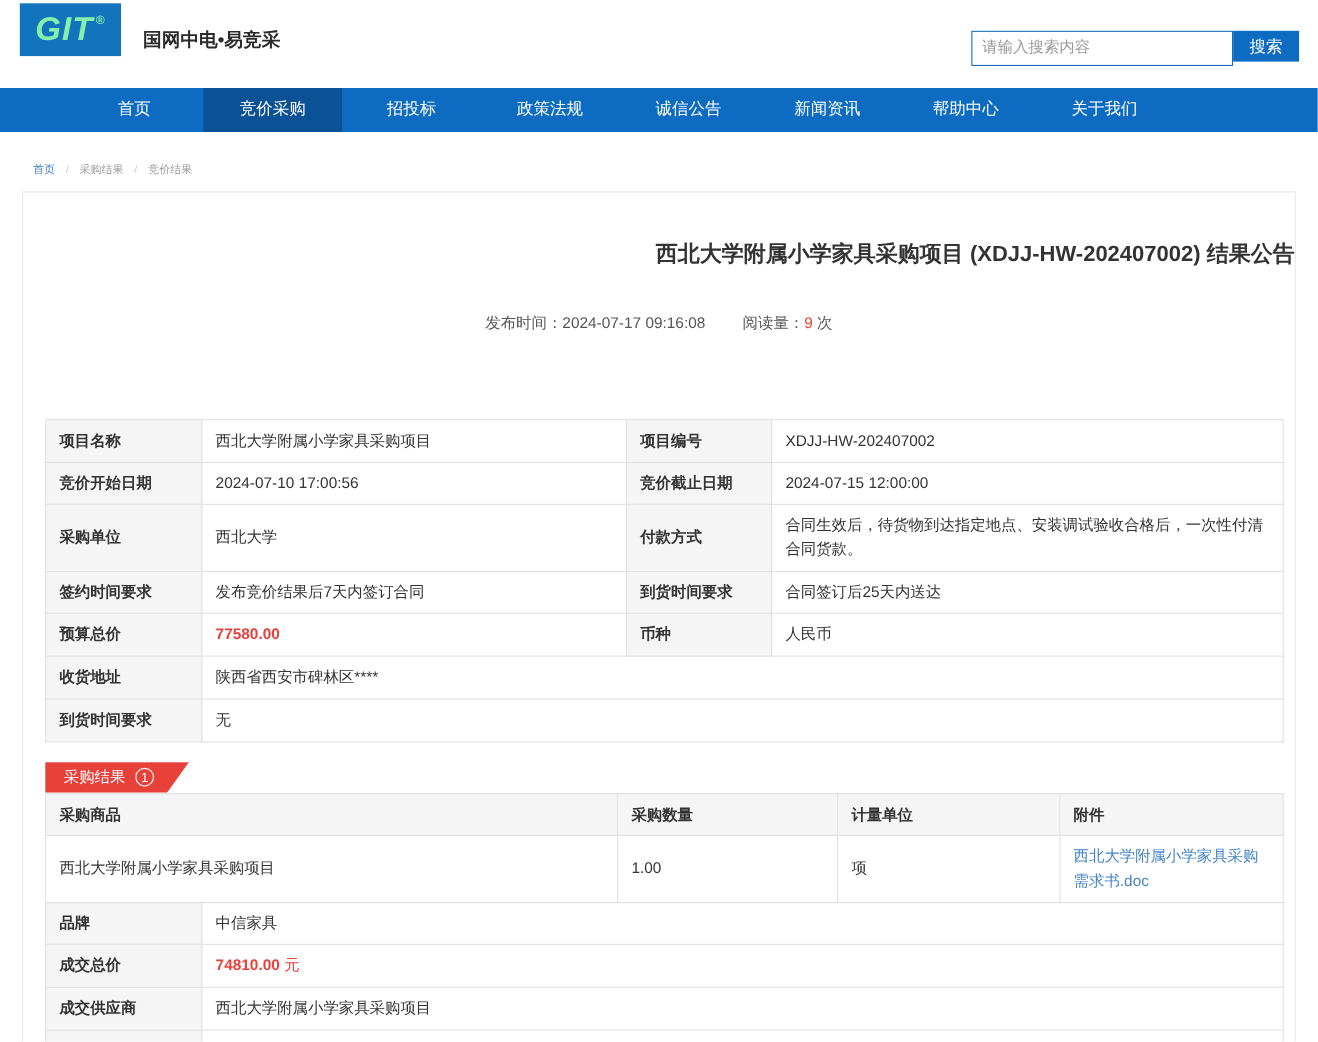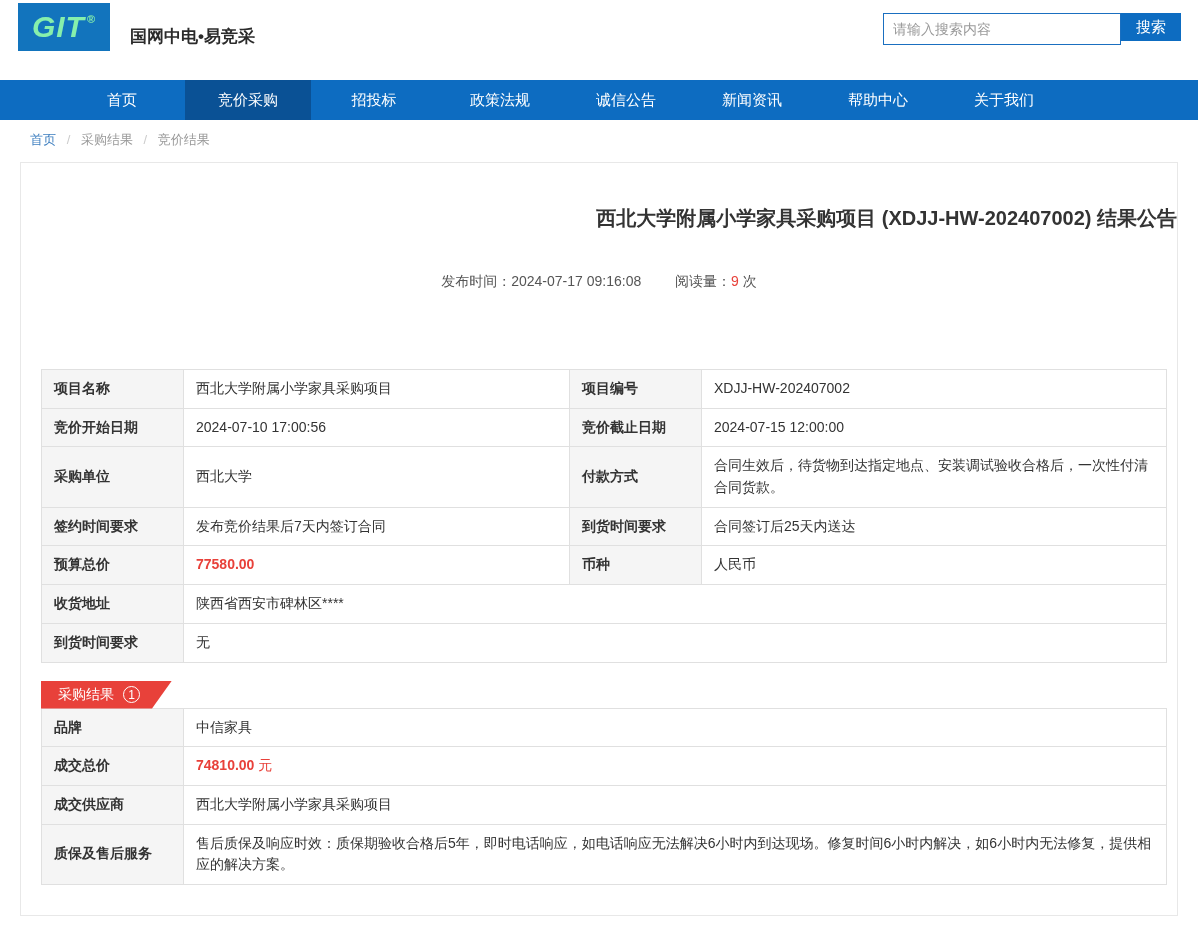--- a/index.html
+++ b/index.html
@@ -6,34 +6,34 @@
   html,body { width:1198px; height:947px; overflow:hidden; background:#fff;
     font-family:"Liberation Sans","DejaVu Sans",sans-serif; color:#333; }
 
   
   .site-header { height:80px; position:relative; background:#fff; }
   .logo-box { position:absolute; left:18px; top:3px; width:92px; height:48px;
     background:#1274bd; color:#86efac; display:flex; align-items:center; justify-content:center;
     font-weight:bold; font-style:italic; font-size:30px; letter-spacing:1px; cursor:pointer; }
   .logo-box sup { font-size:11px; font-style:normal; margin-left:2px; margin-top:-16px; }
   .site-name { position:absolute; left:130px; top:25px; font-size:17px; font-weight:bold; color:#2b2b2b; }
-  .search-wrap { position:absolute; right:17px; top:13px; display:flex; }
+  .search-wrap { position:absolute; right:17px; top:28px; display:flex;font-family:Liberation Serif, serif; }
   .search-wrap input { width:238px; height:32px; border:1px solid #1a6fc0; padding:0 9px;
     font-size:14px; outline:none; color:#333; font-family:inherit; }
   .search-wrap input::placeholder { color:#9a9a9a; }
   .search-btn { width:60px; height:28px; background:#0d6cc1; color:#fff; border:none;
     font-size:15px; cursor:pointer; font-family:inherit; }
 
   
   .main-nav { height:40px; background:#0d6cc1; display:flex; padding-left:59px; }
   .nav-item { width:126px; line-height:40px; text-align:center; color:#fff; font-size:15px; cursor:pointer; }
   .nav-item.active { background:#0a5195; }
 
   
-  .breadcrumb { padding:11px 30px 10px; font-size:13px; color:#999; }
+  .breadcrumb { padding:27px 30px 10px; font-size:10px; color:#999; }
   .breadcrumb .bc-home { color:#4080c0; cursor:pointer; }
   .breadcrumb .bc-link { color:#999; cursor:pointer; }
   .breadcrumb .sep { margin:0 7px; color:#ccc; }
 
   
   .card { margin:3px 20px 0; border:1px solid #e8e8e8; background:#fff; padding-bottom:30px; }
   .doc-title { text-align:right; font-size:20px; font-weight:bold; color:#333; padding-top:42px; }
   .doc-meta { text-align:center; font-size:14px; color:#555; margin-top:41px; }
   .doc-meta .meta-item { margin:0 15px; }
   .red { color:#e8413a; }
@@ -149,20 +149,42 @@
   </tbody>
     </table>
 
   <div class="badge-row">
     <div class="result-badge">
       <span>采购结果</span>
       <span class="badge-num">1</span>
     </div>
   </div>
 
+  <table class="goods-table">
+    <colgroup>
+        <col style="width:520px">
+        <col style="width:200px">
+        <col style="width:202px">
+        <col>
+      </colgroup>
+    <tbody>
+        <tr>
+      <th>采购商品</th>
+      <th>采购数量</th>
+      <th>计量单位</th>
+      <th>附件</th>
+    </tr>
+    <tr>
+      <td>西北大学附属小学家具采购项目</td>
+      <td>1.00</td>
+      <td>项</td>
+      <td><a class="attach-link">西北大学附属小学家具采购需求书.doc</a></td>
+    </tr>
+  </tbody>
+    </table>
 
   <table class="detail-table">
     <colgroup>
         <col style="width:142px">
         <col>
       </colgroup>
     <tbody>
         <tr>
       <td class="lbl">品牌</td>
       <td>中信家具</td>

